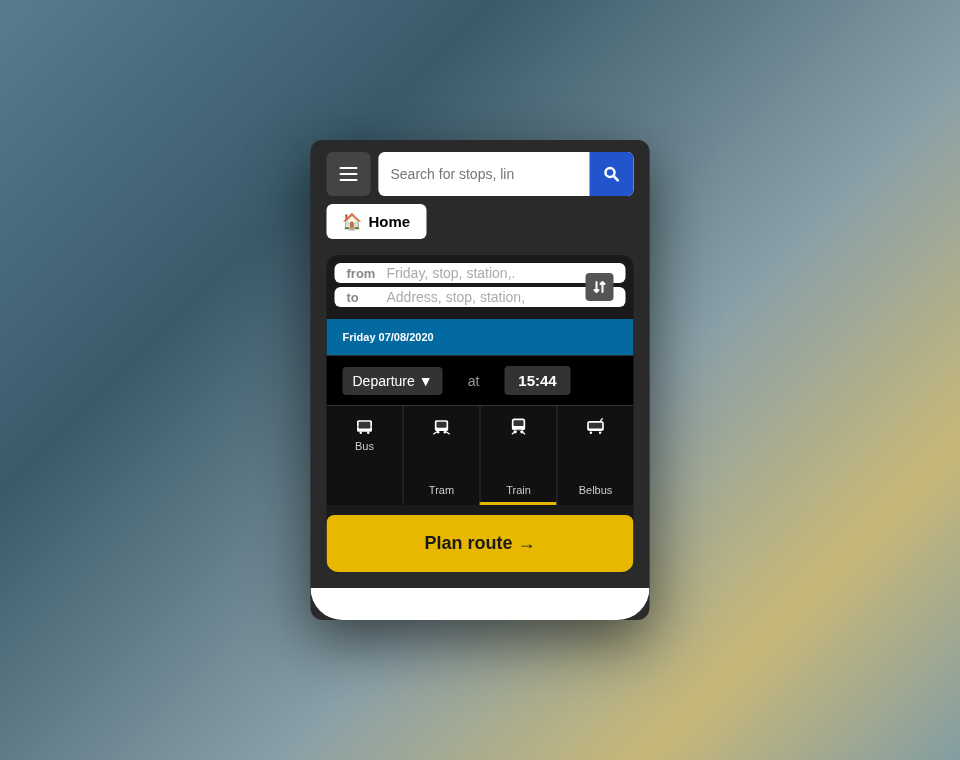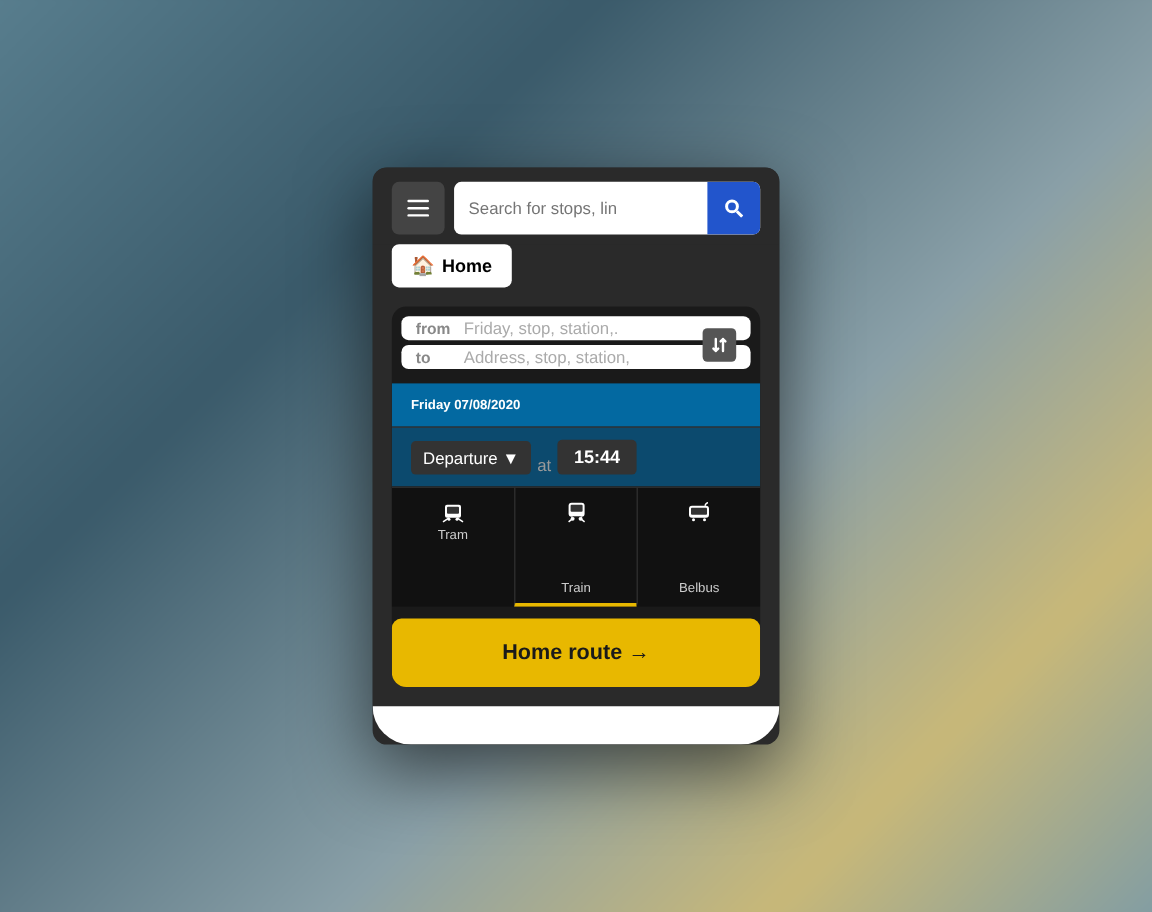--- a/index.html
+++ b/index.html
@@ -188,25 +188,25 @@
     .date-row {
       background: #0369a1;
       padding: 12px 16px;
       color: white;
       font-size: 11px;
       font-weight: 700;
     }
 
     
     .departure-row {
-      background: #0c4a6e;
+      background: #000000;
       padding: 10px 16px;
       display: flex;
-      align-items: flex-end;
-      gap: 5px;
+      align-items: center;
+      gap: 25px;
       border-top: 1px solid #333;
     }
 
     .departure-dropdown {
       display: flex;
       align-items: center;
       gap: 4px;
       background: #333;
       border-radius: 4px;
       padding: 6px 10px;
@@ -376,20 +376,30 @@
           <span class="chevron-down">▼</span>
         </div>
         <span class="at-label">at</span>
         <div class="time-display">
           <span>15:44</span>
         </div>
       </div>
 
       <div class="transport-tabs">
 
+        <div class="transport-tab">
+          <svg class="svg-icon" viewBox="0 0 24 24" fill="white">
+            <rect x="3" y="5" width="18" height="14" rx="2"></rect>
+            <rect x="5" y="7" width="14" height="8" rx="1" fill="#333"></rect>
+            <circle cx="7.5" cy="20" r="1.5"></circle>
+            <circle cx="16.5" cy="20" r="1.5"></circle>
+            <line x1="3" y1="13" x2="21" y2="13" stroke="#333" stroke-width="0.5"></line>
+          </svg>
+          <span>Bus</span>
+        </div>
 
         <div class="transport-tab">
           <svg class="svg-icon" viewBox="0 0 24 24" fill="white">
             <rect x="4" y="5" width="16" height="13" rx="2"></rect>
             <rect x="6" y="7" width="12" height="7" rx="1" fill="#333"></rect>
             <circle cx="8" cy="19.5" r="1.5"></circle>
             <circle cx="16" cy="19.5" r="1.5"></circle>
             <line x1="2" y1="22" x2="8" y2="18" stroke="white" stroke-width="1.5"></line>
             <line x1="22" y1="22" x2="16" y2="18" stroke="white" stroke-width="1.5"></line>
           </svg>
@@ -417,21 +427,21 @@
             <circle cx="6.5" cy="20" r="1.5"></circle>
             <circle cx="17.5" cy="20" r="1.5"></circle>
             <path d="M18 6 Q19 3 21 3" stroke="white" stroke-width="1.5" fill="none"></path>
           </svg>
           <span>Belbus</span>
         </div>
 
       </div>
 
       <button class="plan-route-btn">
-        <span>Home route →</span>
+        <span>Plan route →</span>
       </button>
 
     </div>
   </div>
 
   <div class="bottom-strip"></div>
 
 </div>
 
 </body></html>

